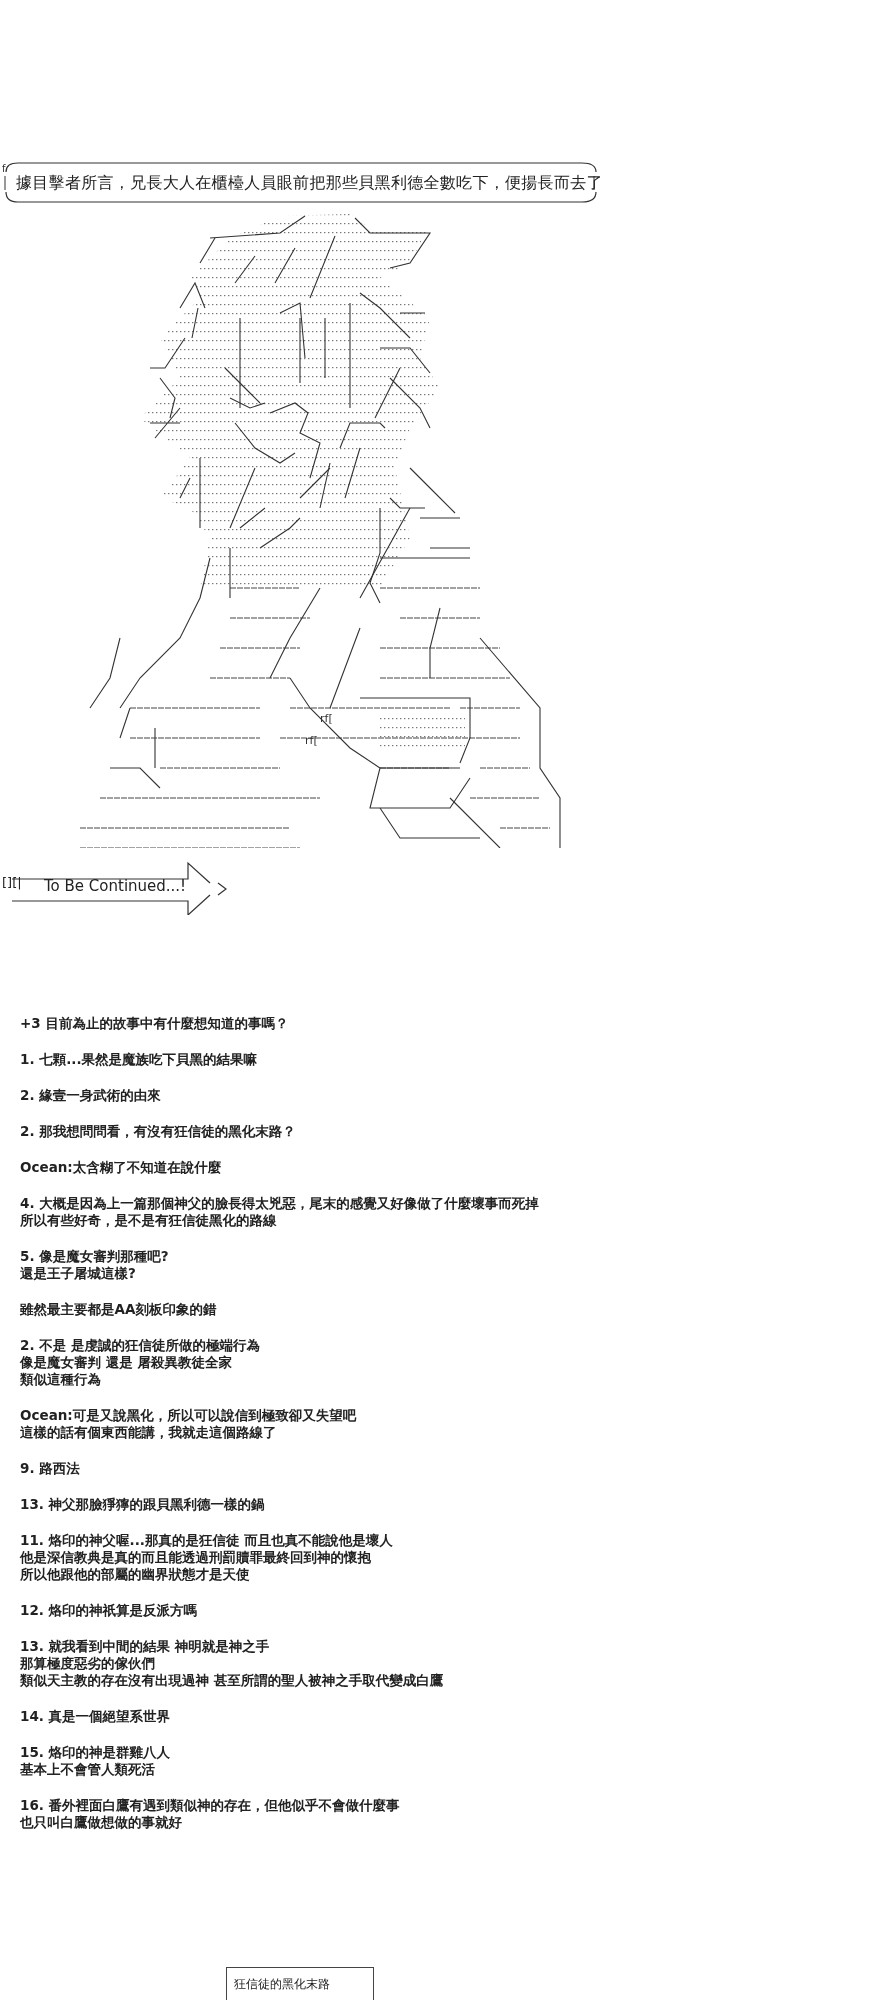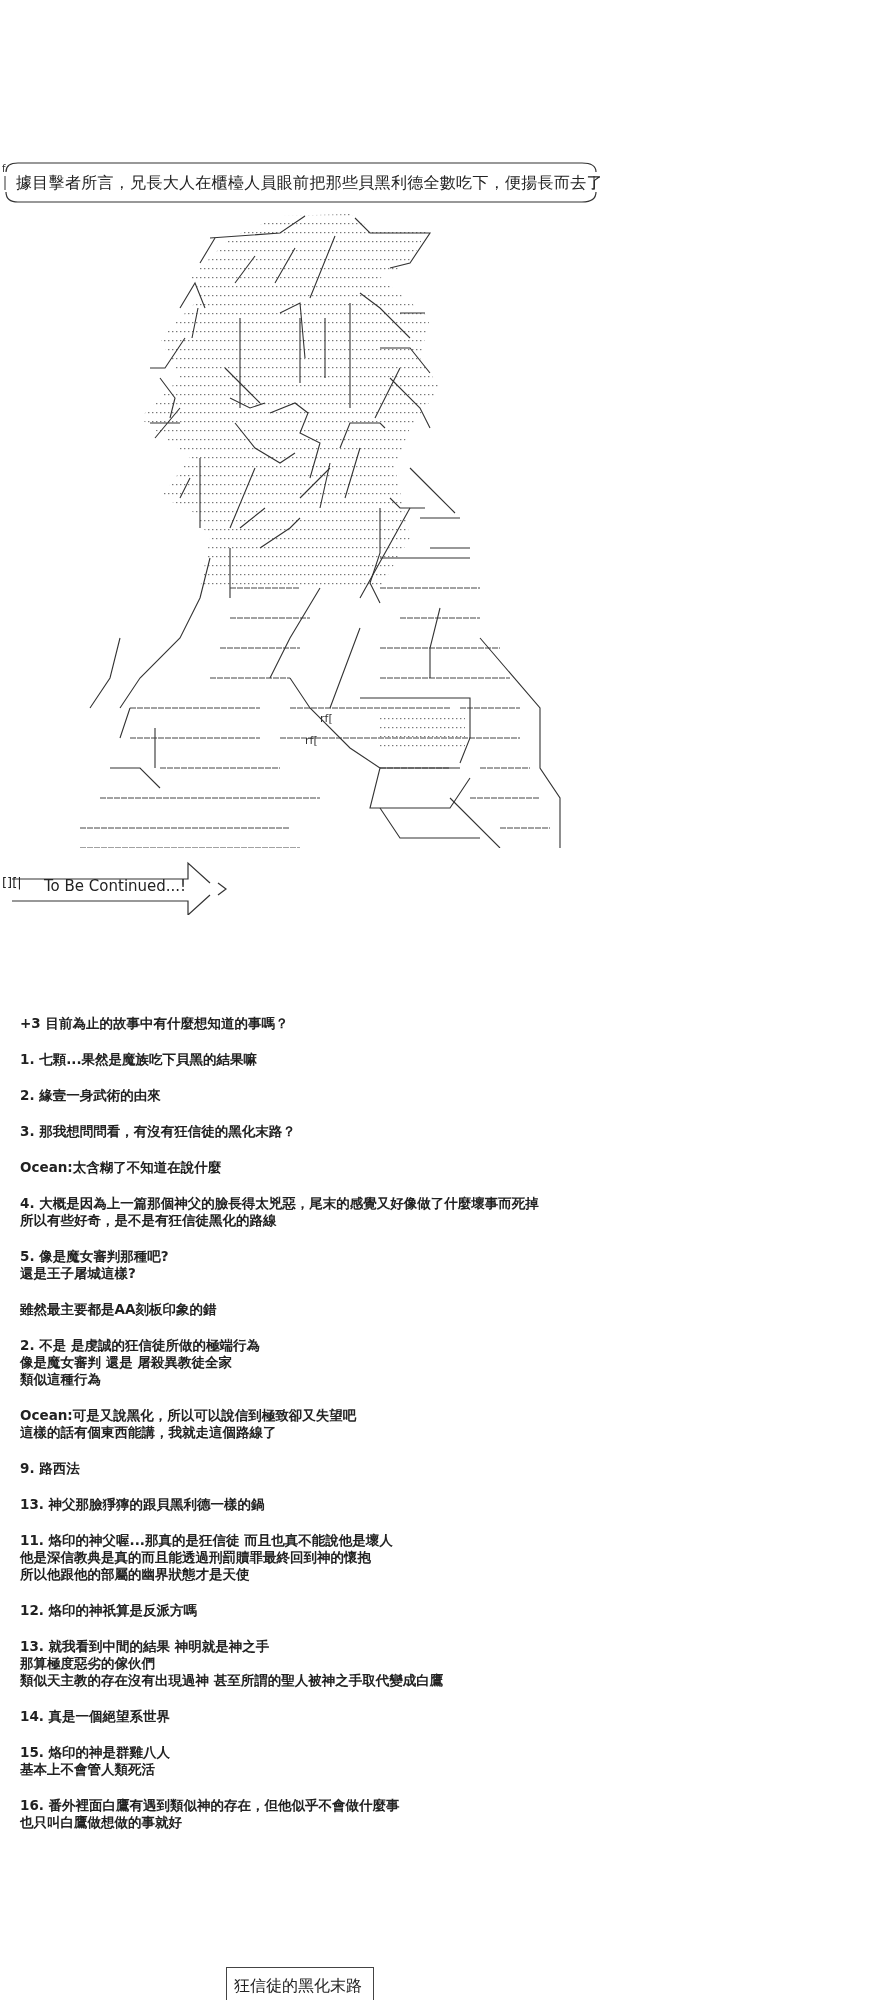--- a/index.html
+++ b/index.html
@@ -10,21 +10,21 @@
   .bubble svg { position:absolute; left:0; top:0; }
   .bubble-text { position:absolute; left:14px; top:13px; font-size:16px; letter-spacing:0.3px; white-space:nowrap; }
   .aa { left:80px; top:208px; width:540px; height:640px; }
   .tbc { left:0; top:855px; width:230px; height:60px; }
   .tbc-text { position:absolute; left:44px; top:22px; font-size:15px; white-space:nowrap; }
   .tbc-bars { position:absolute; left:2px; top:20px; font-size:13px; }
   .comments { left:20px; top:1015px; width:820px; font-size:13.5px; line-height:17px; }
   .entry { margin:0 0 19px 0; }
   .entry .line { white-space:nowrap; display:block;font-weight:bold; }
   .title-box { left:226px; top:1967px; width:146px; height:40px; border:1px solid #444; border-bottom:none; }
-  .title-box span { position:absolute; left:7px; top:8px; font-size:16px; white-space:nowrap;text-align:center; }
+  .title-box span { position:absolute; left:7px; top:8px; font-size:12px; white-space:nowrap;text-align:center; }
 </style>
 </head>
 <body>
 
 <div class="abs bubble">
   <svg width="600" height="44">
     <path d="M16 3 H580 Q594 3 594 12 M594 32 Q594 42 580 42 H16 Q4 42 4 32 M4 12 Q4 3 16 3" fill="none" stroke="#333" stroke-width="1.2"></path>
     <text x="0" y="12" font-size="10" fill="#333">f</text>
     <line x1="3" y1="16" x2="3" y2="30" stroke="#333" stroke-width="1"></line>
     <line x1="592" y1="16" x2="592" y2="30" stroke="#333" stroke-width="1"></line>
@@ -112,21 +112,21 @@
   <div class="entry">
       <span class="line">+3 目前為止的故事中有什麼想知道的事嗎？</span>
     </div>
   <div class="entry">
       <span class="line">1. 七顆...果然是魔族吃下貝黑的結果嘛</span>
     </div>
   <div class="entry">
       <span class="line">2. 緣壹一身武術的由來</span>
     </div>
   <div class="entry">
-      <span class="line">3. 那我想問問看，有沒有狂信徒的黑化末路？</span>
+      <span class="line">2. 那我想問問看，有沒有狂信徒的黑化末路？</span>
     </div>
   <div class="entry">
       <span class="line">Ocean:太含糊了不知道在說什麼</span>
     </div>
   <div class="entry">
     <span class="line">4. 大概是因為上一篇那個神父的臉長得太兇惡，尾末的感覺又好像做了什麼壞事而死掉</span>
     <span class="line">所以有些好奇，是不是有狂信徒黑化的路線</span>
   </div>
   <div class="entry">
     <span class="line">5. 像是魔女審判那種吧?</span>

